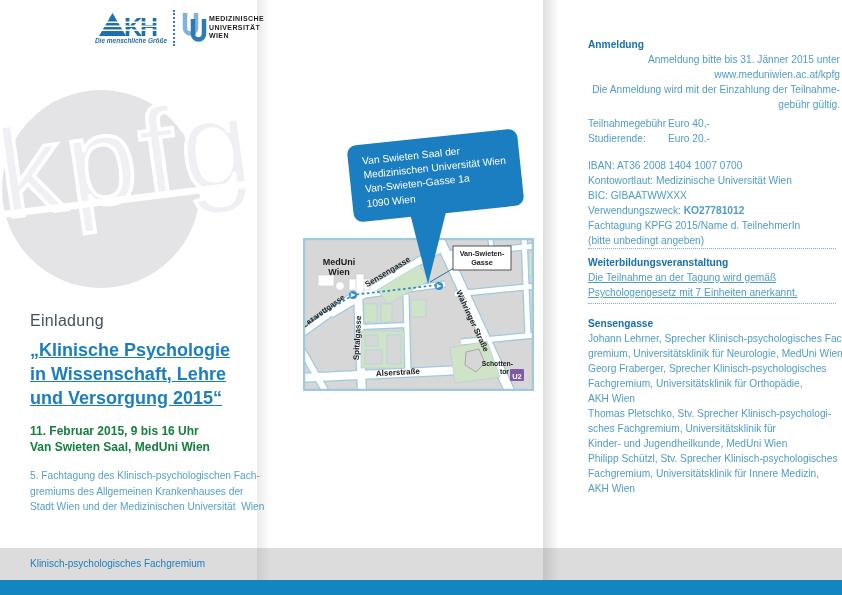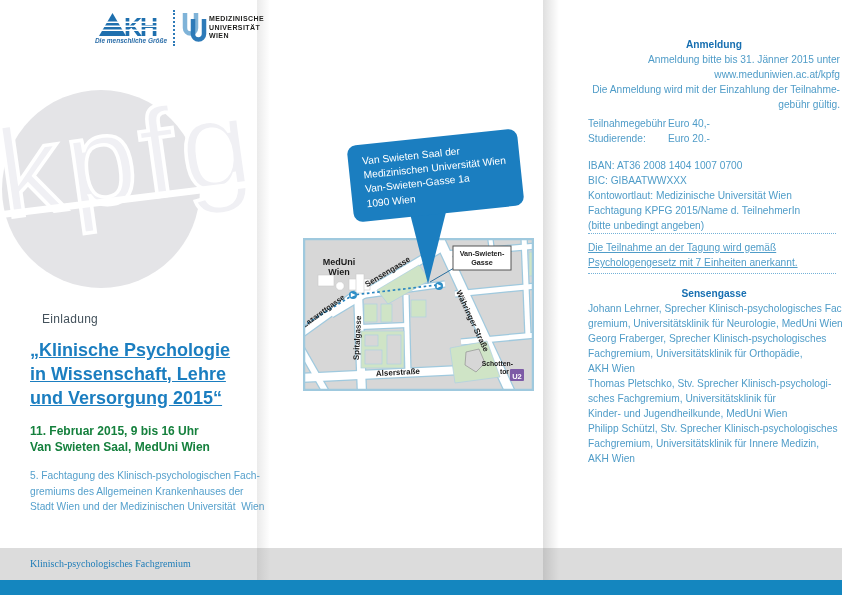--- a/index.html
+++ b/index.html
@@ -16,48 +16,48 @@
   .logo-dotsep{position:absolute;left:173px;top:10px;height:36px;width:0;border-left:2.4px dotted #2d7ab8;}
   .mu-glyph{position:absolute;left:181px;top:11px;}
   .mu-text{position:absolute;left:209px;top:15px;font-size:7px;font-weight:bold;letter-spacing:.4px;
            color:#1d1d1b;line-height:8.6px;white-space:pre;}
   
   .wm-circle{position:absolute;left:2px;top:90px;width:198px;height:198px;border-radius:50%;background:#e4e4e7;z-index:0;}
   .wm-text{position:absolute;left:2px;top:104px;z-index:1;font-size:126px;line-height:1;letter-spacing:5px;
            transform:rotate(-8deg);transform-origin:60px 90px;color:#f0f0f4;-webkit-text-stroke:3.5px #ffffff;}
   .wm-line{position:absolute;left:-10px;top:196px;width:268px;height:7px;background:#ffffff;transform:rotate(-7deg);z-index:2;}
   
-  .kicker{position:absolute;left:42px;top:312px;font-size:12px;color:#44525c;letter-spacing:.3px;}
+  .kicker{position:absolute;left:30px;top:312px;font-size:16px;color:#44525c;letter-spacing:.3px;}
   .title{position:absolute;left:30px;top:338px;font-size:18px;font-weight:bold;color:#1b7ec0;
          line-height:24px;white-space:pre;text-decoration:underline;}
   .dates{position:absolute;left:30px;top:424px;font-size:12px;font-weight:bold;color:#15803d;
          line-height:15.5px;white-space:pre;}
   .desc{position:absolute;left:30px;top:468px;font-size:10.2px;color:#55a0cc;line-height:15.5px;white-space:pre;}
   
   .bubble{position:absolute;left:350px;top:137px;padding:10px 14px;background:#1b7ec0;border-radius:9px;
           transform:rotate(-6deg);color:#ffffff;font-size:10.3px;line-height:14.2px;white-space:pre;z-index:4;}
   .bubble-tail{position:absolute;left:388px;top:186px;z-index:3;}
   .map{position:absolute;left:303px;top:238px;z-index:1;}
   
   .rcol{position:absolute;left:588px;top:37px;width:252px;color:#4f9cc8;font-size:10.2px;line-height:15px;}
   .rcol p{margin:0;white-space:pre;}
-  .sec-h{color:#176fb1;font-weight:bold;margin:0 0 3px;text-align:center;}
+  .sec-h{color:#176fb1;font-weight:bold;margin:0 0 3px;}
   .intro{margin-bottom:4px;text-align:right;}
   .fees{margin-top:4px;margin-bottom:12px;}
   .fee-row{display:flex;}
   .fee-label{width:80px;flex:0 0 auto;}
   .bank p{margin:0;white-space:pre;}
   .bold{font-weight:bold;}
   .divider{border-top:1.6px dotted #74b2d8;width:248px;height:0;}
   .div1{margin-top:0;margin-bottom:6px;}
   .div2{margin-top:3px;margin-bottom:12px;}
   .wb-text{margin-bottom:0;text-decoration:underline;}
   .org-entry{margin-bottom:8px;}
   
-  .footer-strip{position:absolute;left:0;top:548px;width:842px;height:32px;background:#dcdcdc;z-index:5;font-family:Liberation Serif, serif;}
+  .footer-strip{position:absolute;left:0;top:548px;width:842px;height:32px;background:#dcdcdc;z-index:5;}
   .footer-label{position:absolute;left:30px;top:10px;font-size:10px;color:#1f7db8;}
   .footer-bar{position:absolute;left:0;top:580px;width:842px;height:15px;background:#1486bf;z-index:5;}
 </style>
 </head>
 <body>
 
 <div class="page">
 
   <svg class="akh-logo" width="70" height="27" viewBox="0 0 70 27">
     <polygon points="1,25 14.5,2 28,25" fill="#1e6fae"></polygon>
@@ -204,26 +204,28 @@
         <span class="fee-label">Teilnahmegebühr</span>
         <span class="fee-value">Euro 40,-</span>
       </div>
       <div class="fee-row">
         <span class="fee-label">Studierende:</span>
         <span class="fee-value">Euro 20.-</span>
       </div>
     </div>
     <div class="bank">
       <p>IBAN: AT36 2008 1404 1007 0700</p>
+      <p>Kontowortlaut: Medizinische Universität Wien</p>
       <p>BIC: GIBAATWWXXX</p>
-      <p>Kontowortlaut: Medizinische Universität Wien</p>
+      <p><span>Verwendungszweck: </span><span class="bold">KO27781012</span></p>
       <p>Fachtagung KPFG 2015/Name d. TeilnehmerIn</p>
       <p>(bitte unbedingt angeben)</p>
     </div>
     <div class="divider div1"></div>
+    <p class="sec-h">Weiterbildungsveranstaltung</p>
     <p class="wb-text">Die Teilnahme an der Tagung wird gemäß
 Psychologengesetz mit 7 Einheiten anerkannt.</p>
     <div class="divider div2"></div>
     <p class="sec-h">Sensengasse</p>
     <p class="org-entry">Johann Lehrner, Sprecher Klinisch-psychologisches Fach-
 gremium, Universitätsklinik für Neurologie, MedUni Wien</p>
     <p class="org-entry">Georg Fraberger, Sprecher Klinisch-psychologisches
 Fachgremium, Universitätsklinik für Orthopädie,
 AKH Wien</p>
     <p class="org-entry">Thomas Pletschko, Stv. Sprecher Klinisch-psychologi-

